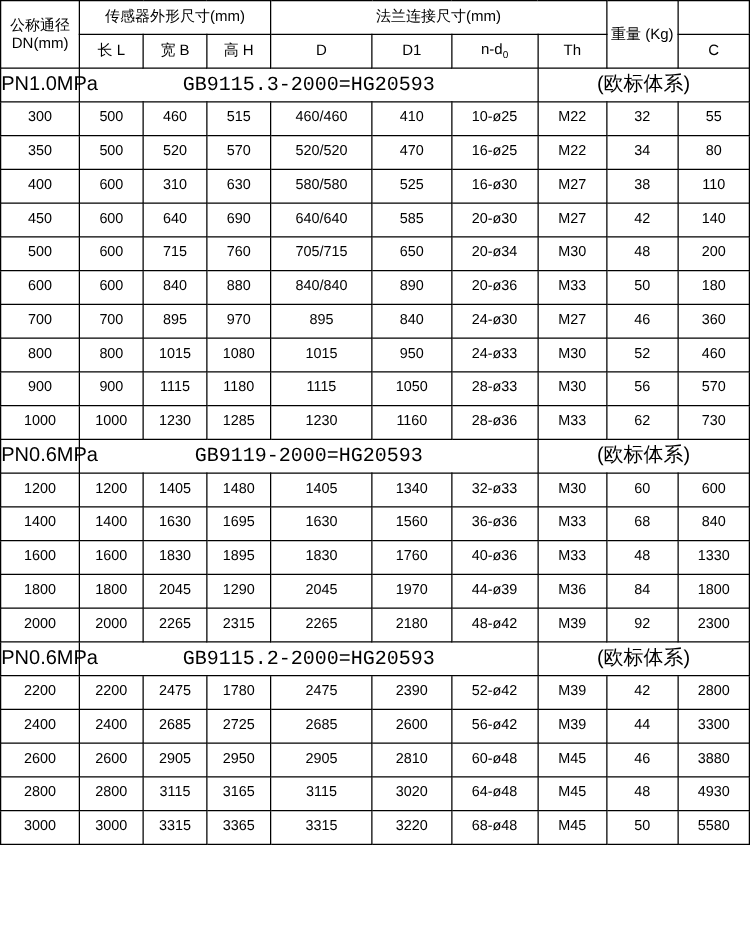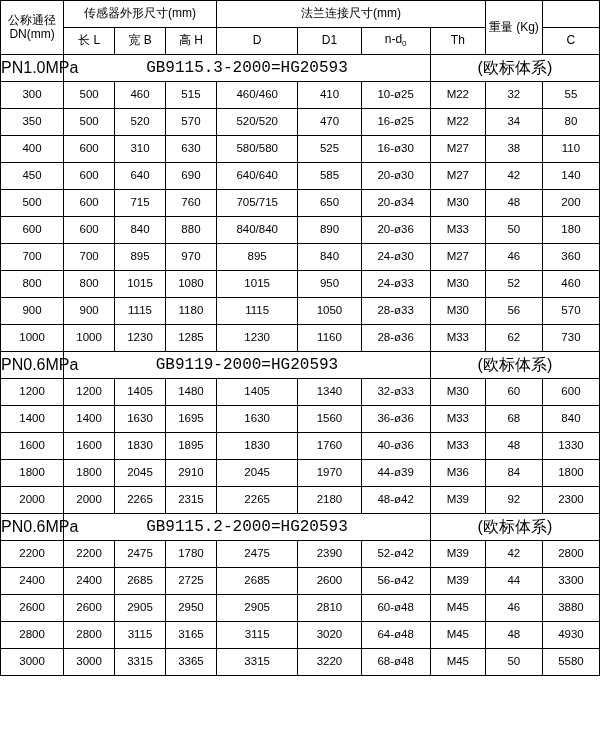--- a/index.html
+++ b/index.html
@@ -300,21 +300,21 @@
           <td>1760</td>
           <td>40-ø36</td>
           <td>M33</td>
           <td>48</td>
           <td>1330</td>
         </tr>
         <tr class="data-row">
           <td>1800</td>
           <td>1800</td>
           <td>2045</td>
-          <td>2910</td>
+          <td>1290</td>
           <td>2045</td>
           <td>1970</td>
           <td>44-ø39</td>
           <td>M36</td>
           <td>84</td>
           <td>1800</td>
         </tr>
         <tr class="data-row">
           <td>2000</td>
           <td>2000</td>

